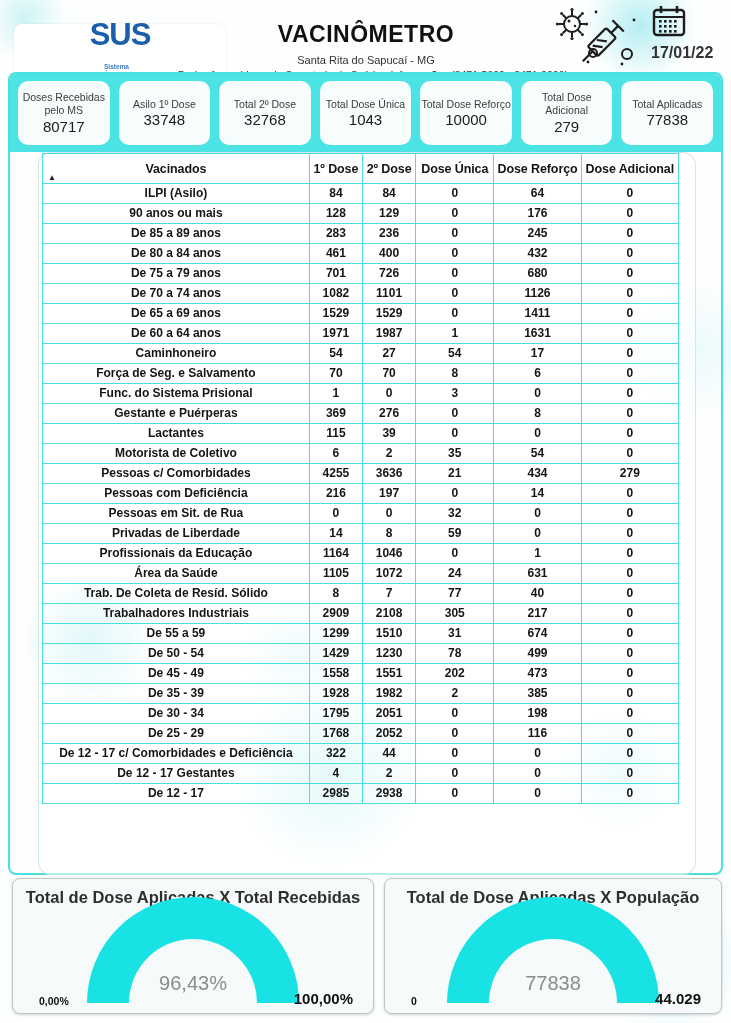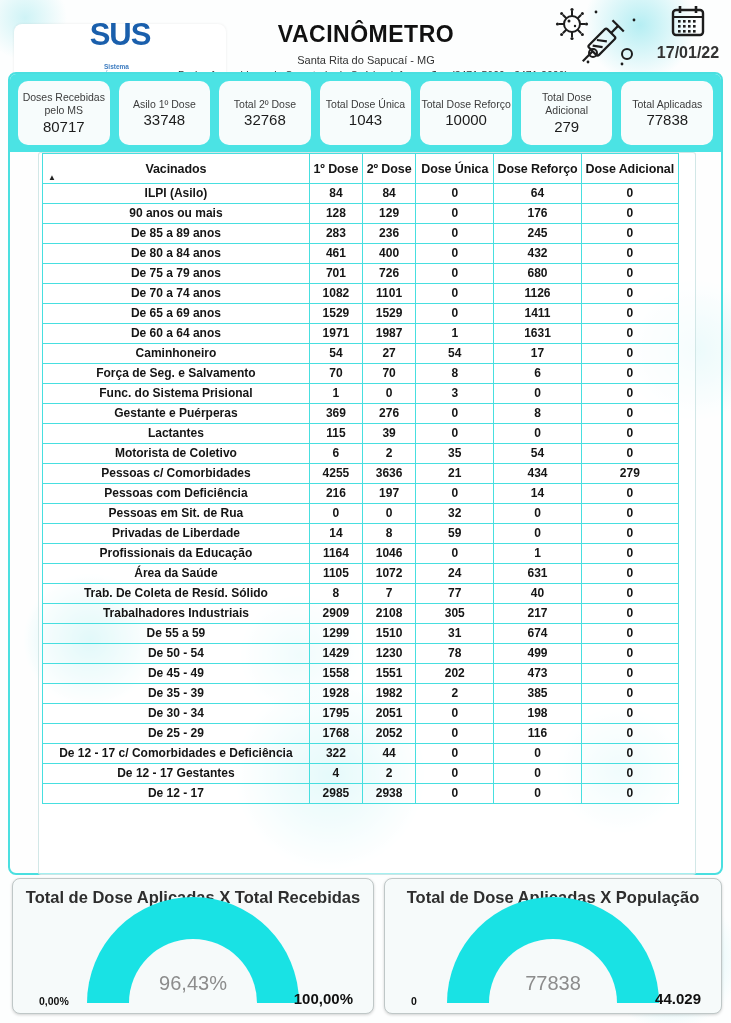--- a/index.html
+++ b/index.html
@@ -23,34 +23,34 @@
   .sus-logo{position:absolute;left:14px;top:24px;width:212px;height:56px;background:#fff;
     border-radius:8px;display:flex;align-items:center;justify-content:center;gap:5px;
     box-shadow:0 0 3px rgba(0,0,0,.08);flex-direction:column;}
   .sus-text{font-size:31px;font-weight:bold;color:#1a5fac;letter-spacing:-1px;}
   .sus-sub{font-size:6.5px;font-weight:bold;color:#3e7dc1;width:32px;line-height:1.25;}
   .title-block{position:absolute;left:178px;top:21px;width:376px;text-align:center;}
   .main-title{font-size:23px;font-weight:bold;color:#111;letter-spacing:.5px;}
   .subtitle{font-size:11px;color:#333;margin-top:6px;}
   .info-line{font-size:10.5px;color:#333;margin-top:3px;white-space:nowrap;}
   .virus-syringe{position:absolute;left:552px;top:6px;}
-  .date-block{position:absolute;right:6px;top:5px;width:74px;text-align:center;}
+  .date-block{position:absolute;right:6px;top:5px;width:74px;}
   .date-text{font-size:16px;font-weight:bold;color:#333;margin-top:3px;}
   
   .content-frame{position:absolute;left:8px;top:72px;width:715px;height:803px;box-sizing:border-box;
     border:2px solid #4adfe0;border-radius:8px;background:rgba(255,255,255,.45);}
   .cards-strip{position:absolute;left:0;top:0;width:100%;height:78px;box-sizing:border-box;
     background:#4be3e4;border-radius:6px 6px 0 0;display:flex;gap:9px;padding:7px 8px;}
   .card{flex:1;background:#f7fcfc;border-radius:10px;display:flex;flex-direction:column;
     align-items:center;justify-content:center;text-align:center;padding:2px 1px;}
   .card-label{font-size:10.5px;color:#3c3c3c;line-height:1.2;}
   .card-value{font-size:15px;color:#1c1c1c;margin-top:1px;}
   
   .table-panel{position:absolute;left:28px;top:78px;width:658px;height:723px;box-sizing:border-box;
-    background:rgba(255,255,255,.5);border:1px solid rgba(205,228,228,.9);border-radius:3px;
+    background:rgba(255,255,255,.5);border:1px solid rgba(205,228,228,.9);border-radius:13px;
     padding:0 0 0 3px;}
   table{border-collapse:collapse;table-layout:fixed;width:637px;}
   th,td{border:1.5px solid #47dfe0;text-align:center;padding:0;overflow:hidden;white-space:nowrap;}
   th{height:29px;font-size:12.5px;font-weight:bold;color:#151515;position:relative;letter-spacing:-.1px;}
   td{height:19px;font-size:12px;font-weight:bold;color:#151515;line-height:19px;}
   .sort-arrow{position:absolute;left:5px;bottom:1px;font-size:8px;color:#222;}
   
   .gauge-panel{position:absolute;top:878px;height:136px;box-sizing:border-box;background:#f6fafa;
     border:1px solid #bfc7c7;border-radius:8px;box-shadow:0 1px 3px rgba(0,0,0,.18);}
   #gauge-0{left:12px;width:362px;}

